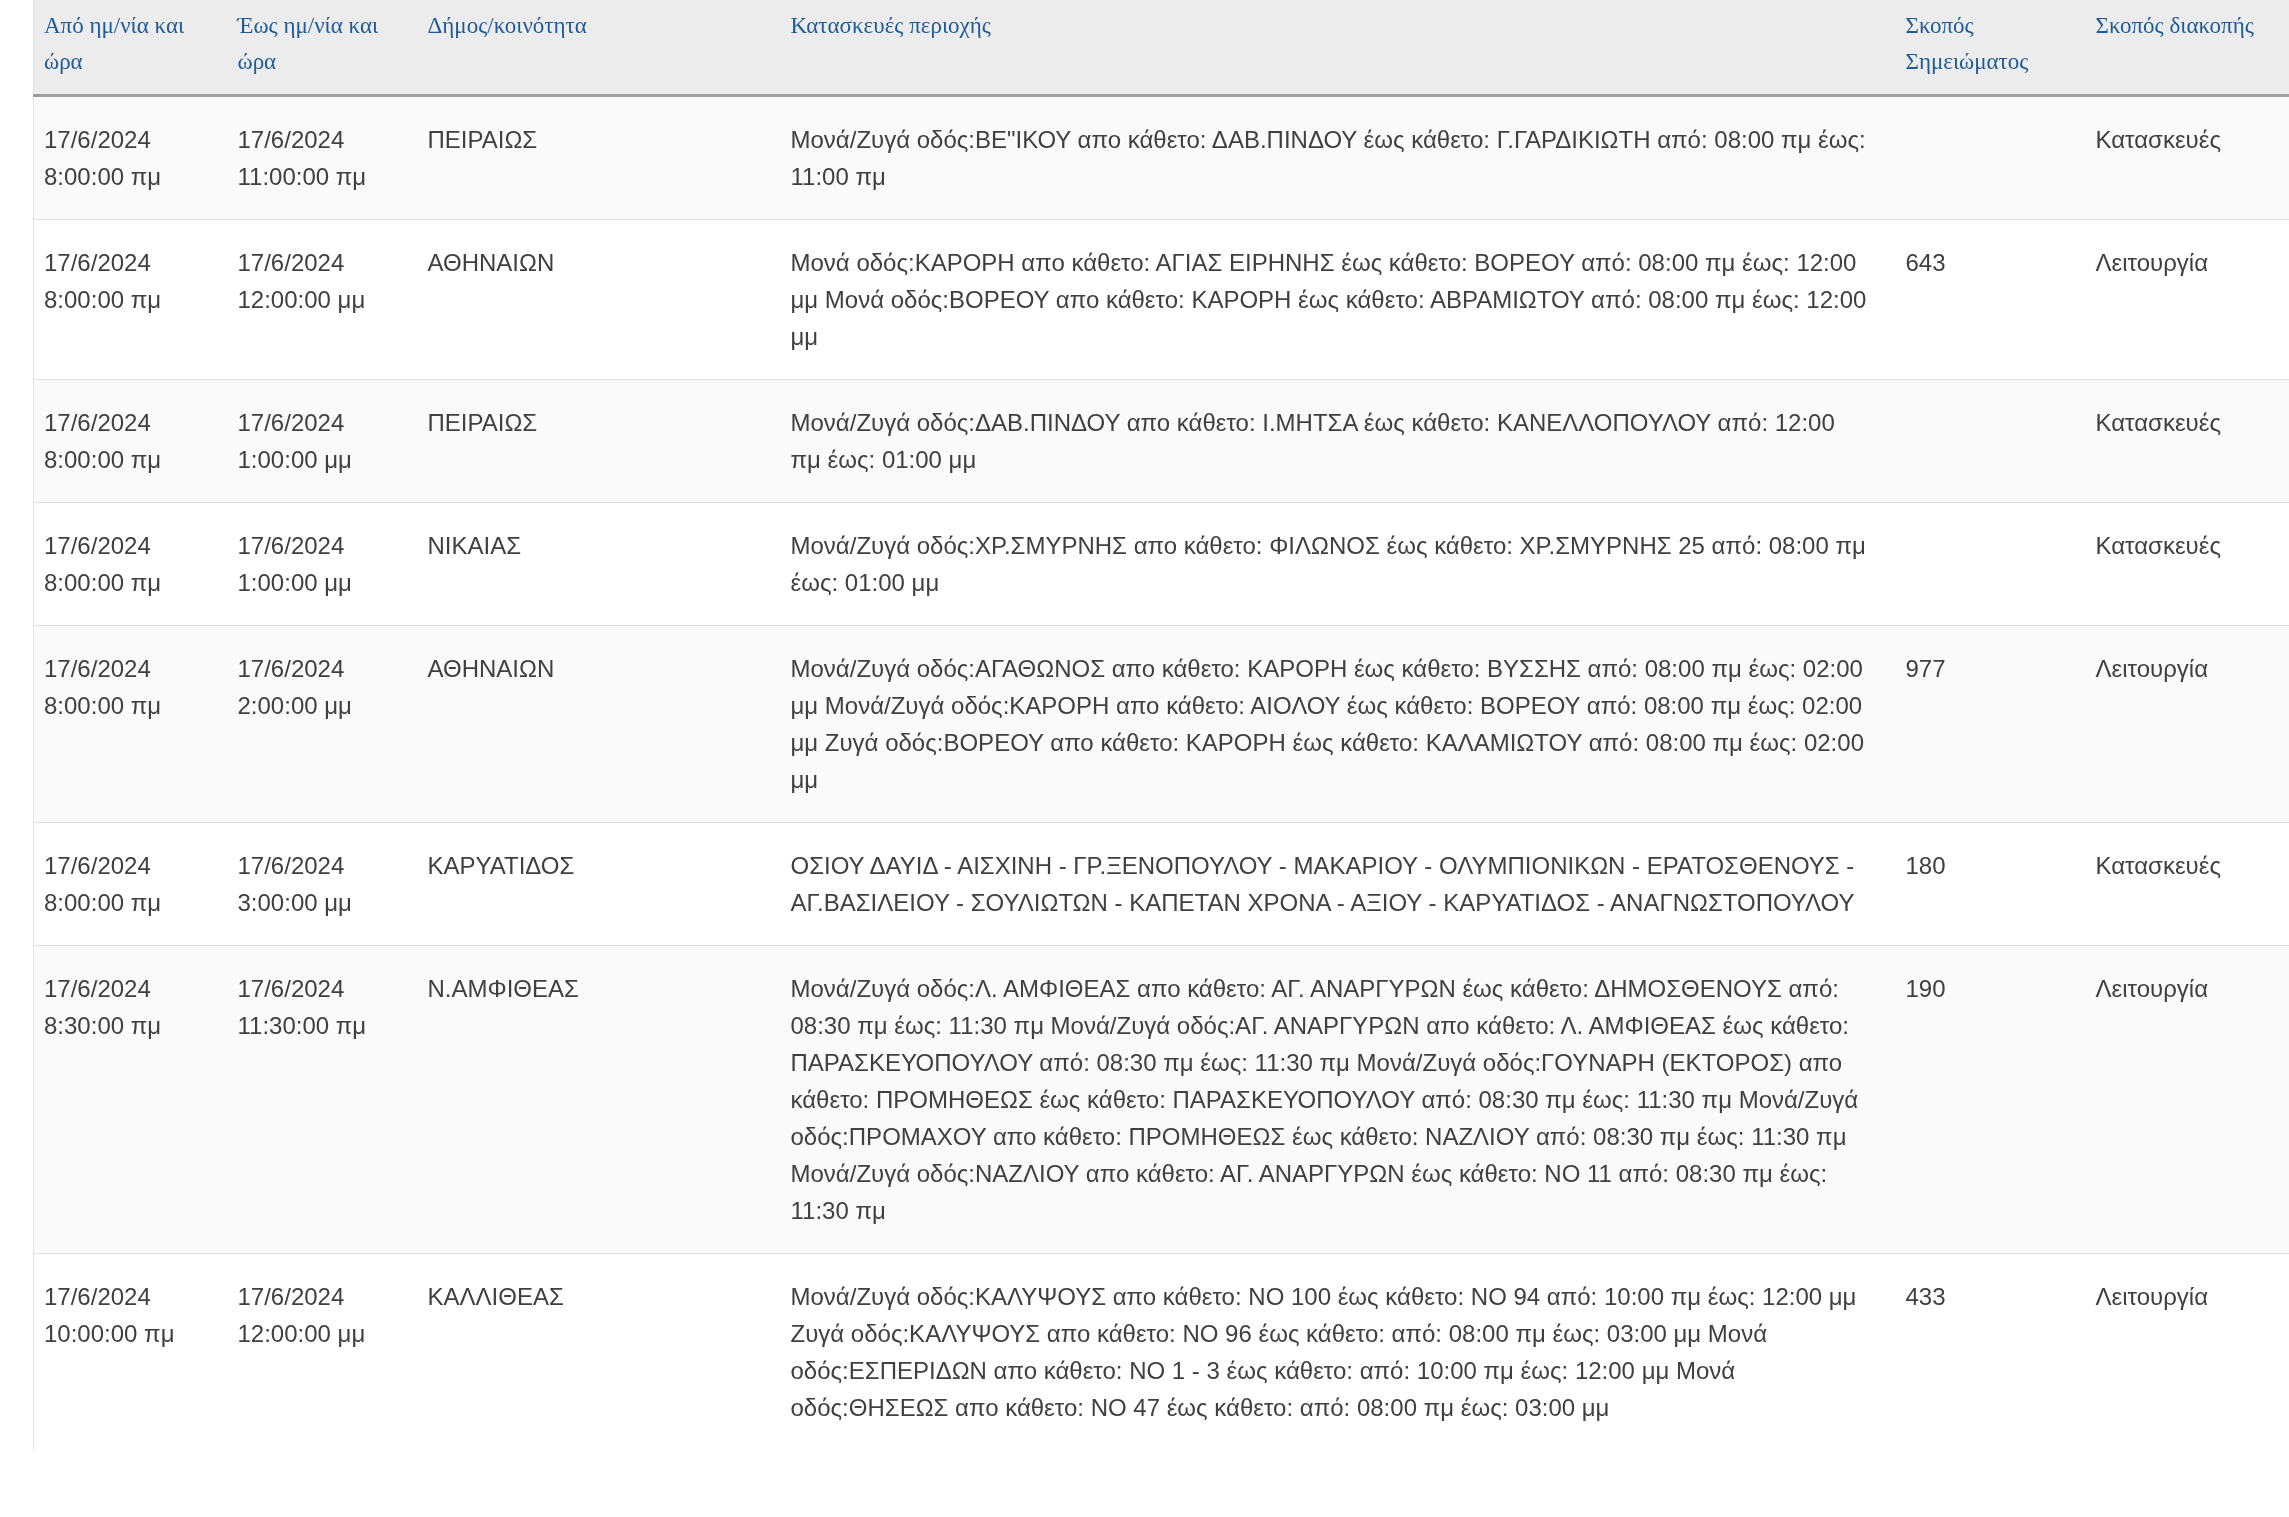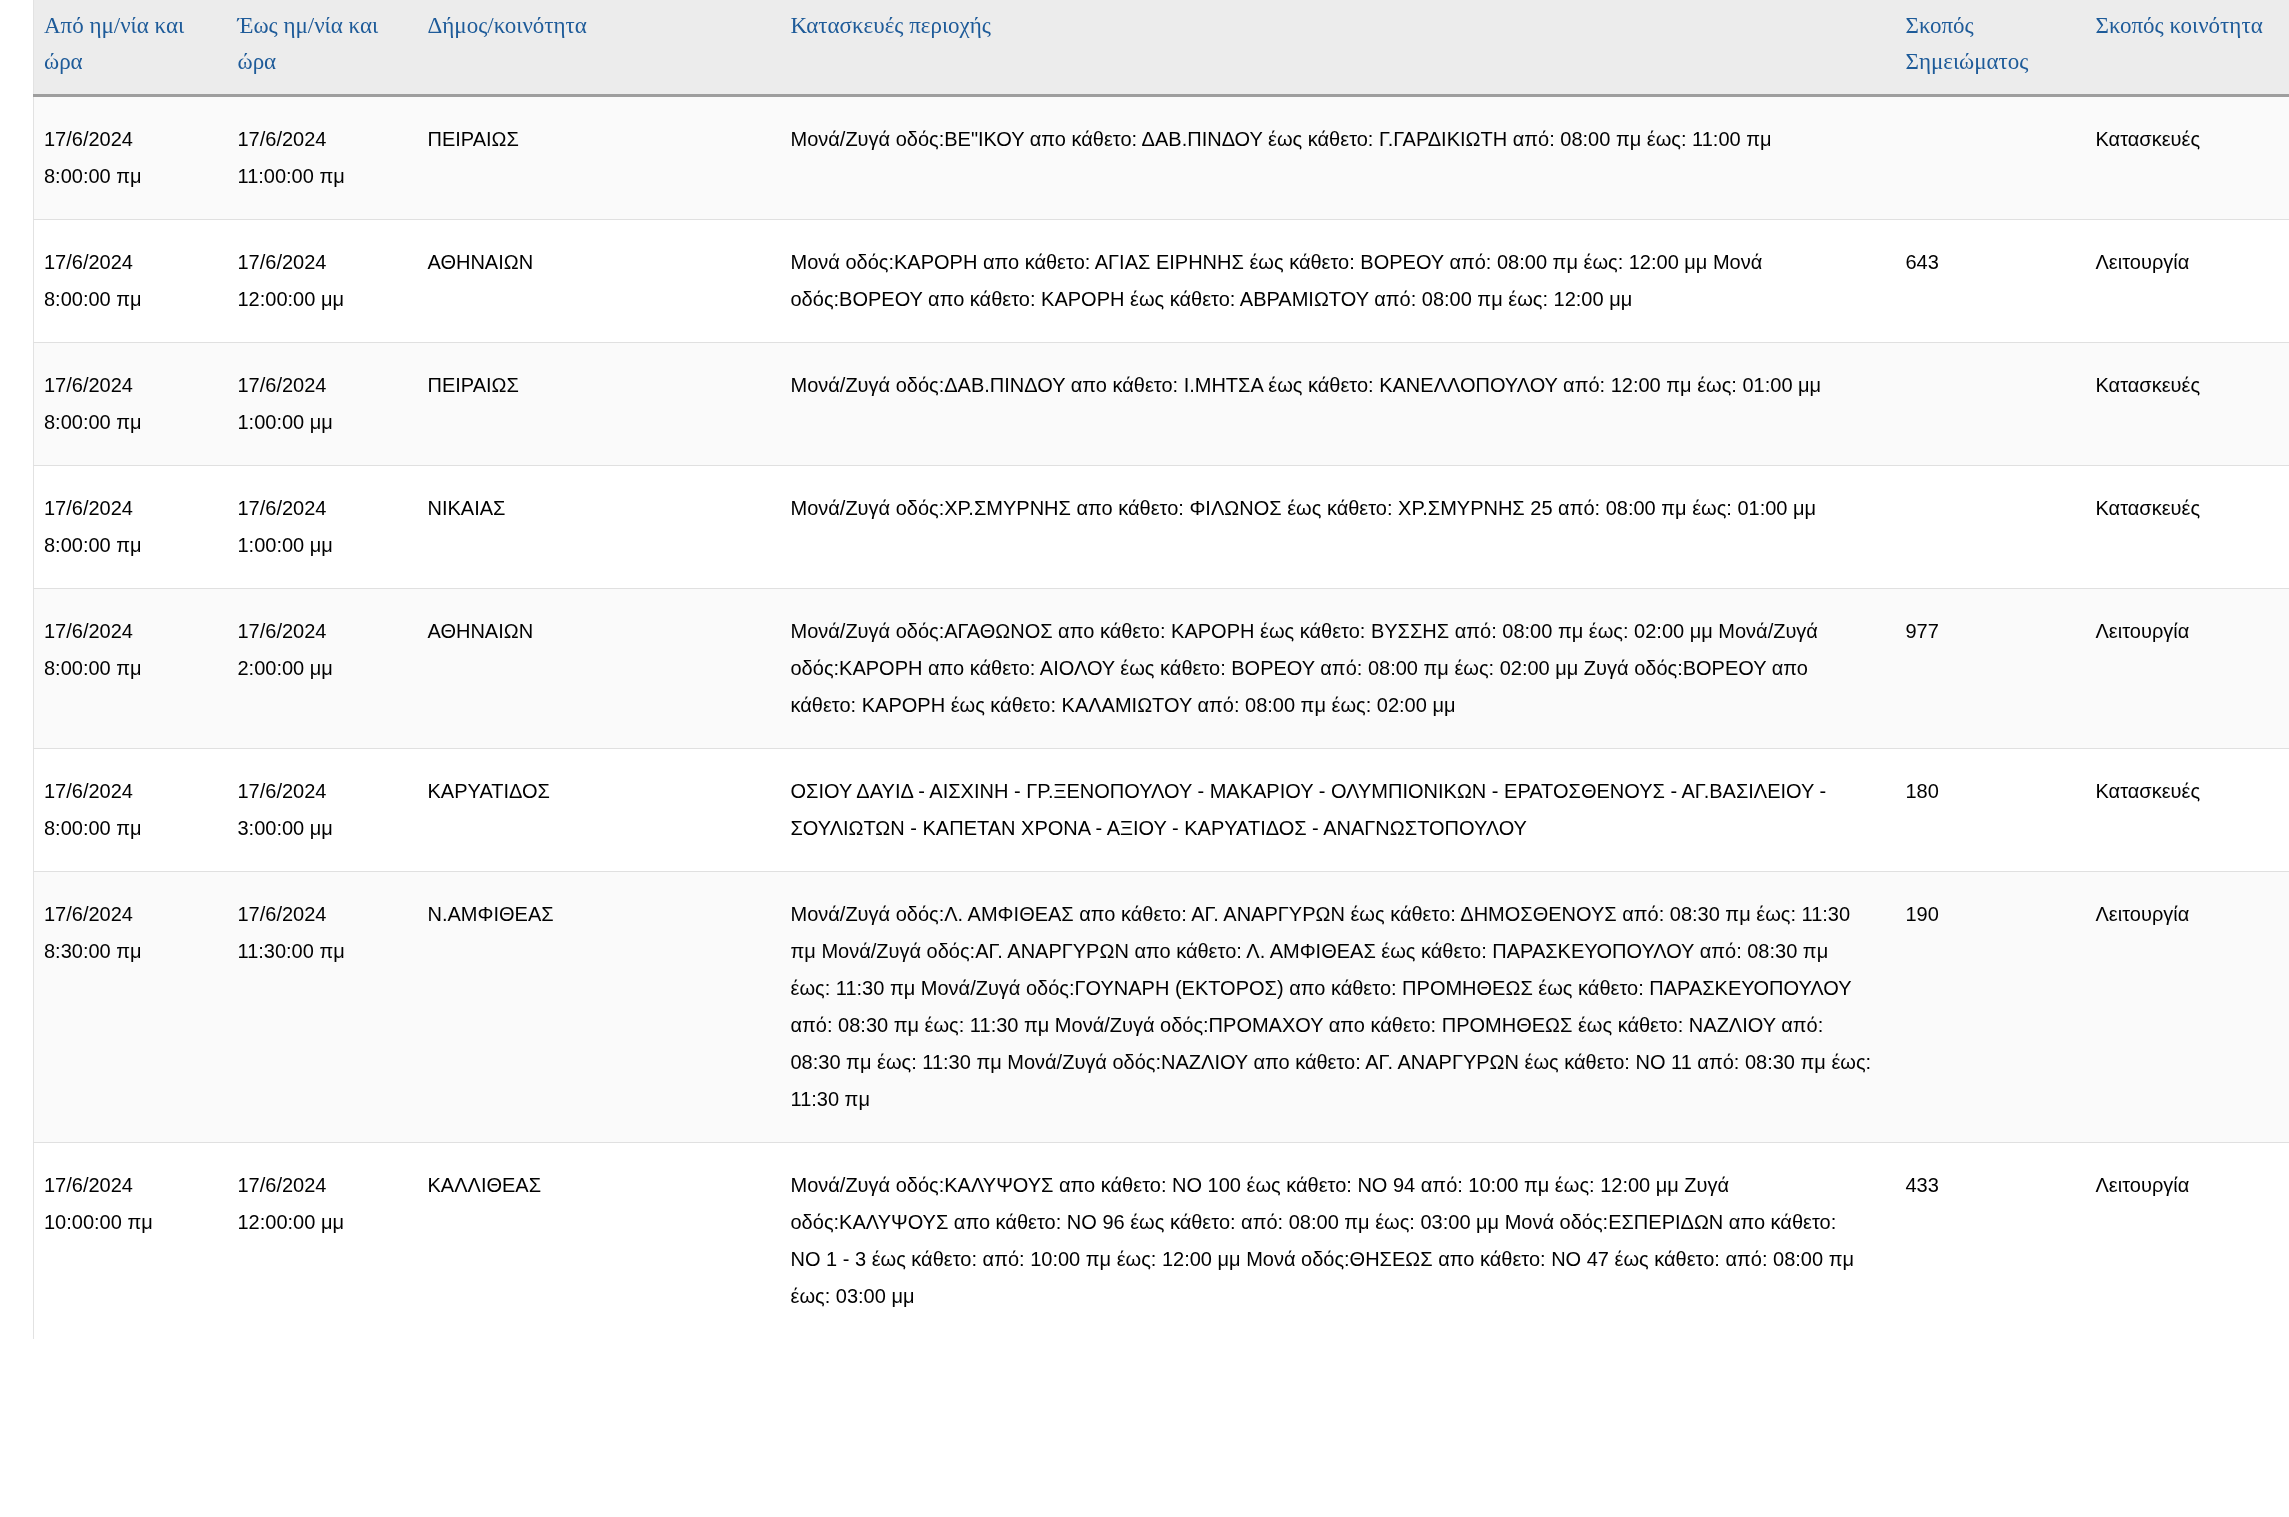--- a/index.html
+++ b/index.html
@@ -42,22 +42,22 @@
   tbody tr:first-child {
     border-top: none;
   }
   tbody tr:nth-child(odd) td {
     background: #fafafa;
   }
   tbody tr:nth-child(even) td {
     background: #ffffff;
   }
   tbody td {
-    color: #000000;
-    font-size: 20px;
+    color: #404040;
+    font-size: 24px;
     line-height: 37px;
     vertical-align: top;
     padding: 24px 24px 24px 10px;
     word-wrap: break-word;
   }
   .cell-line { display: block; }
 </style>
 </head>
 <body>
 
@@ -71,21 +71,21 @@
       <col style="width:190px">
       <col style="width:204px">
     </colgroup>
     <thead>
       <tr>
         <th>Από ημ/νία και ώρα</th>
         <th>Έως ημ/νία και ώρα</th>
         <th>Δήμος/κοινότητα</th>
         <th>Κατασκευές περιοχής</th>
         <th>Σκοπός Σημειώματος</th>
-        <th>Σκοπός κοινότητα</th>
+        <th>Σκοπός διακοπής</th>
       </tr>
     </thead>
     <tbody>
       <tr>
         <td>
           <span class="cell-line">17/6/2024</span>
           <span class="cell-line">8:00:00 πμ</span>
         </td>
         <td>
           <span class="cell-line">17/6/2024</span>

